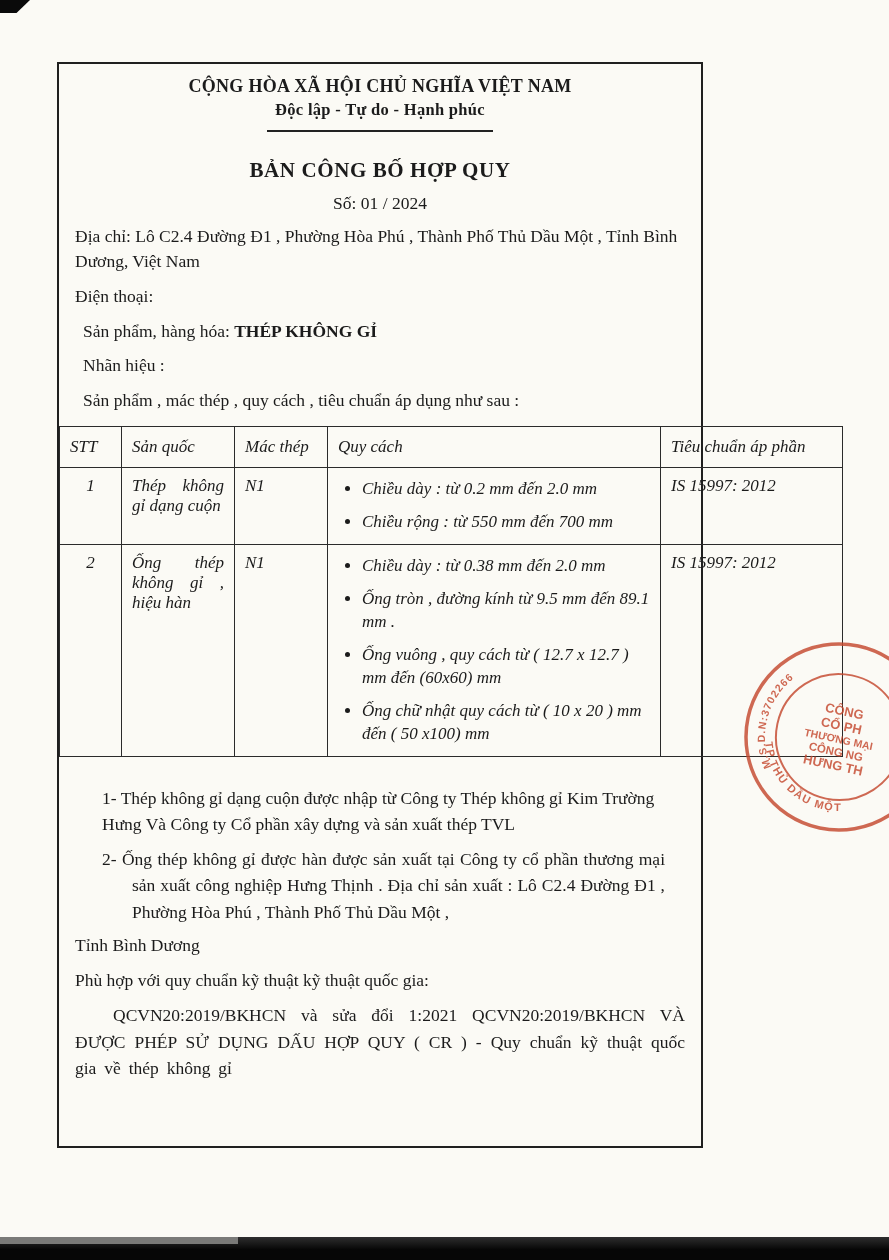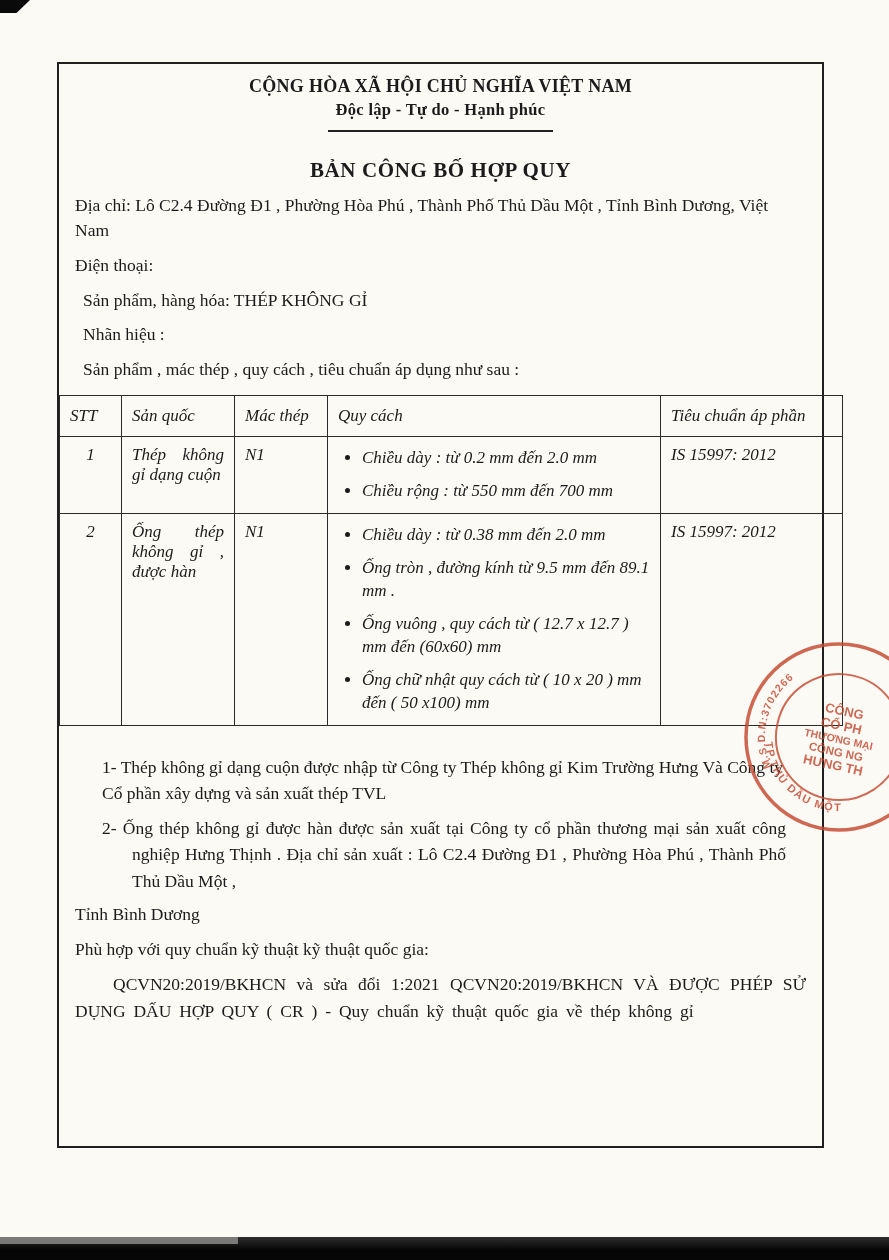--- a/index.html
+++ b/index.html
@@ -4,36 +4,36 @@
 <style>
   * { margin:0; padding:0; box-sizing:border-box; }
   html,body { width:889px; height:1260px; }
   body {
     position:relative; overflow:hidden;
     background:#fbfaf5;
     font-family:"Liberation Serif","DejaVu Serif",serif;
     color:#1b1b1b;
   }
   .frame {
-    position:absolute; left:57px; top:62px; width:767px; height:1086px;
+    position:absolute; left:57px; top:62px; width:646px; height:1086px;
     border:2px solid #1f1f1f;
     padding:12px 16px 0;
     background:transparent;
   }
   .h1 { text-align:center; font-weight:bold; font-size:18px; letter-spacing:.3px; }
   .h2-wrap { text-align:center; margin-top:3px; }
   .h2 {
     display:inline-block; font-weight:bold; font-size:16.5px;
     border-bottom:2px solid #222; padding:0 8px 10px; letter-spacing:.3px;
   }
   .title { text-align:center; font-weight:bold; font-size:21px; margin-top:26px; letter-spacing:.6px; }
   .doc-no { text-align:center; font-size:17.5px; margin-top:10px; }
   p.body { font-size:17.5px; line-height:1.42; margin-top:10px; }
   .indent { margin-left:8px; }
-  .bold { font-weight:normal; }
+  .bold { font-weight:bold; }
 
   table.spec {
     border-collapse:collapse; table-layout:fixed;
     width:783px; margin:13px -16px 0;
     font-size:17px; background:transparent;
   }
   th, td {
     border:1.6px solid #2b2b2b; vertical-align:top;
     padding:8px 10px; text-align:left; font-weight:normal;font-style:italic;
   }
@@ -71,20 +71,21 @@
 <div class="corner-mark"></div>
 
 <div class="frame">
 
   <div class="h1">CỘNG HÒA XÃ HỘI CHỦ NGHĨA VIỆT NAM</div>
   <div class="h2-wrap">
     <span class="h2">Độc lập - Tự do - Hạnh phúc</span>
   </div>
 
   <div class="title">BẢN CÔNG BỐ HỢP QUY</div>
+  <div class="doc-no">Số: 01 / 2024</div>
 
   <p class="body">Địa chỉ: Lô C2.4 Đường Đ1 , Phường Hòa Phú , Thành Phố Thủ Dầu Một , Tỉnh Bình Dương, Việt Nam</p>
   <p class="body">Điện thoại:</p>
 
   <p class="body indent"><span>Sản phẩm, hàng hóa: </span><span class="bold">THÉP KHÔNG GỈ</span></p>
 
   <p class="body indent">Nhãn hiệu :</p>
   <p class="body indent">Sản phẩm , mác thép , quy cách , tiêu chuẩn áp dụng như sau :</p>
 
   <table class="spec">
@@ -112,21 +113,21 @@
         <td>
           <ul class="qc">
             <li>Chiều dày : từ 0.2 mm đến 2.0 mm</li>
             <li>Chiều rộng : từ 550 mm đến 700 mm</li>
           </ul>
         </td>
         <td>IS 15997: 2012</td>
       </tr>
       <tr>
         <td class="center">2</td>
-        <td class="name">Ống thép không gỉ , được hàn</td>
+        <td class="name">Ống thép không gỉ , hiệu hàn</td>
         <td>N1</td>
         <td>
           <ul class="qc">
             <li>Chiều dày : từ 0.38 mm đến 2.0 mm</li>
             <li>Ống tròn , đường kính từ 9.5 mm đến 89.1 mm .</li>
             <li>Ống vuông , quy cách từ ( 12.7 x 12.7 ) mm đến (60x60) mm</li>
             <li>Ống chữ nhật quy cách từ ( 10 x 20 ) mm đến ( 50 x100) mm</li>
           </ul>
         </td>
         <td>IS 15997: 2012</td>

